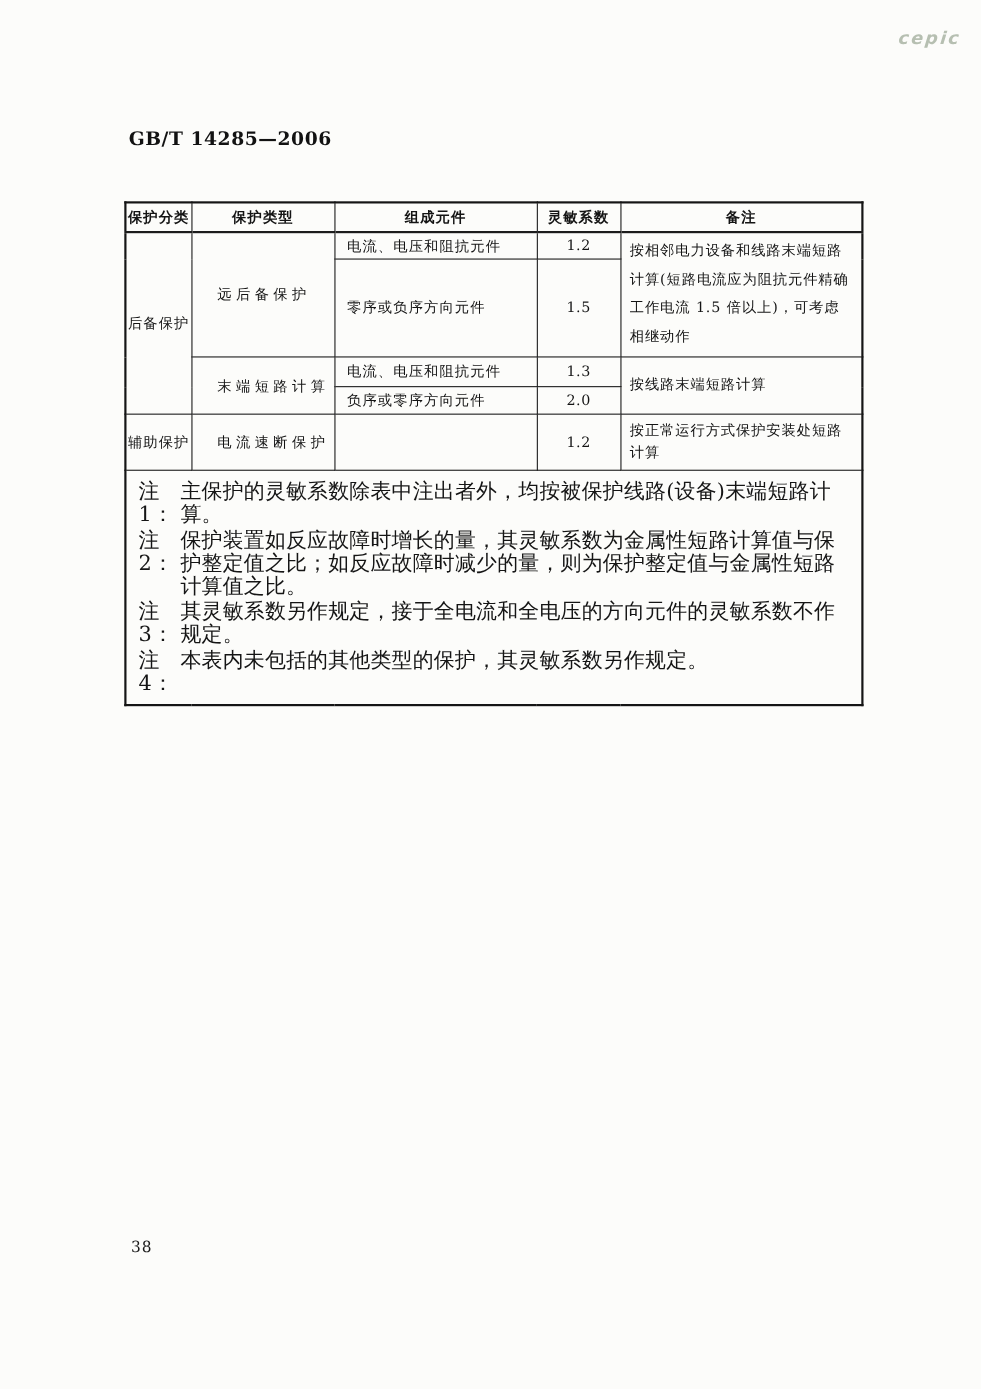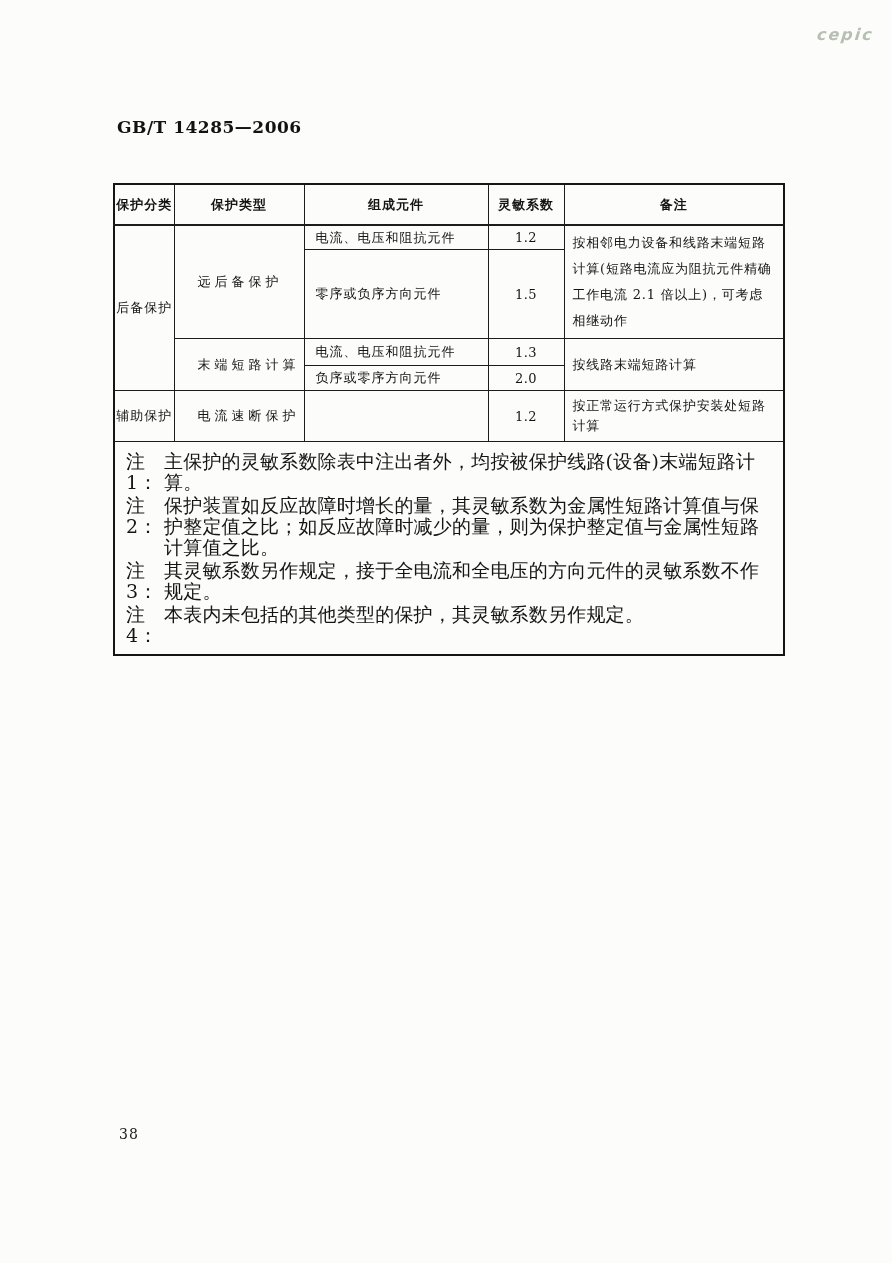--- a/index.html
+++ b/index.html
@@ -39,21 +39,21 @@
     border-collapse:collapse; table-layout:fixed;
     border:2.5px solid #151515;
   }
   .main th, .main td {
     border:1.5px solid #1c1c1c;
     font-size:13px;
     color:#141414;
     vertical-align:middle;
   }
   .main thead th {
-    height:41px; font-weight:600; letter-spacing:1px; text-align:center;
+    height:27px; font-weight:600; letter-spacing:1px; text-align:center;
     border-bottom-width:2px;
   }
   tr.r1 td { height:22px; }
   tr.r2 td { height:79px; }
   tr.r3 td { height:27px; }
   tr.r4 td { height:25px; }
   tr.r5 td { height:51px; }
 
   .c-cat    { text-align:center; letter-spacing:1px; }
   .c-type   { padding-left:23px; letter-spacing:4px; }
@@ -98,21 +98,21 @@
         <th>灵敏系数</th>
         <th>备注</th>
       </tr>
     </thead>
     <tbody>
       <tr class="r1">
         <td class="c-cat" rowspan="4">后备保护</td>
         <td class="c-type" rowspan="2">远后备保护</td>
         <td class="c-comp">电流、电压和阻抗元件</td>
         <td class="c-factor">1.2</td>
-        <td class="c-remark" rowspan="2">按相邻电力设备和线路末端短路计算(短路电流应为阻抗元件精确工作电流 2.1 倍以上)，可考虑相继动作</td>
+        <td class="c-remark" rowspan="2">按相邻电力设备和线路末端短路计算(短路电流应为阻抗元件精确工作电流 1.5 倍以上)，可考虑相继动作</td>
       </tr>
       <tr class="r2">
         <td class="c-comp">零序或负序方向元件</td>
         <td class="c-factor">1.5</td>
       </tr>
       <tr class="r3">
         <td class="c-type" rowspan="2">末端短路计算</td>
         <td class="c-comp">电流、电压和阻抗元件</td>
         <td class="c-factor">1.3</td>
         <td class="c-remark short" rowspan="2">按线路末端短路计算</td>

